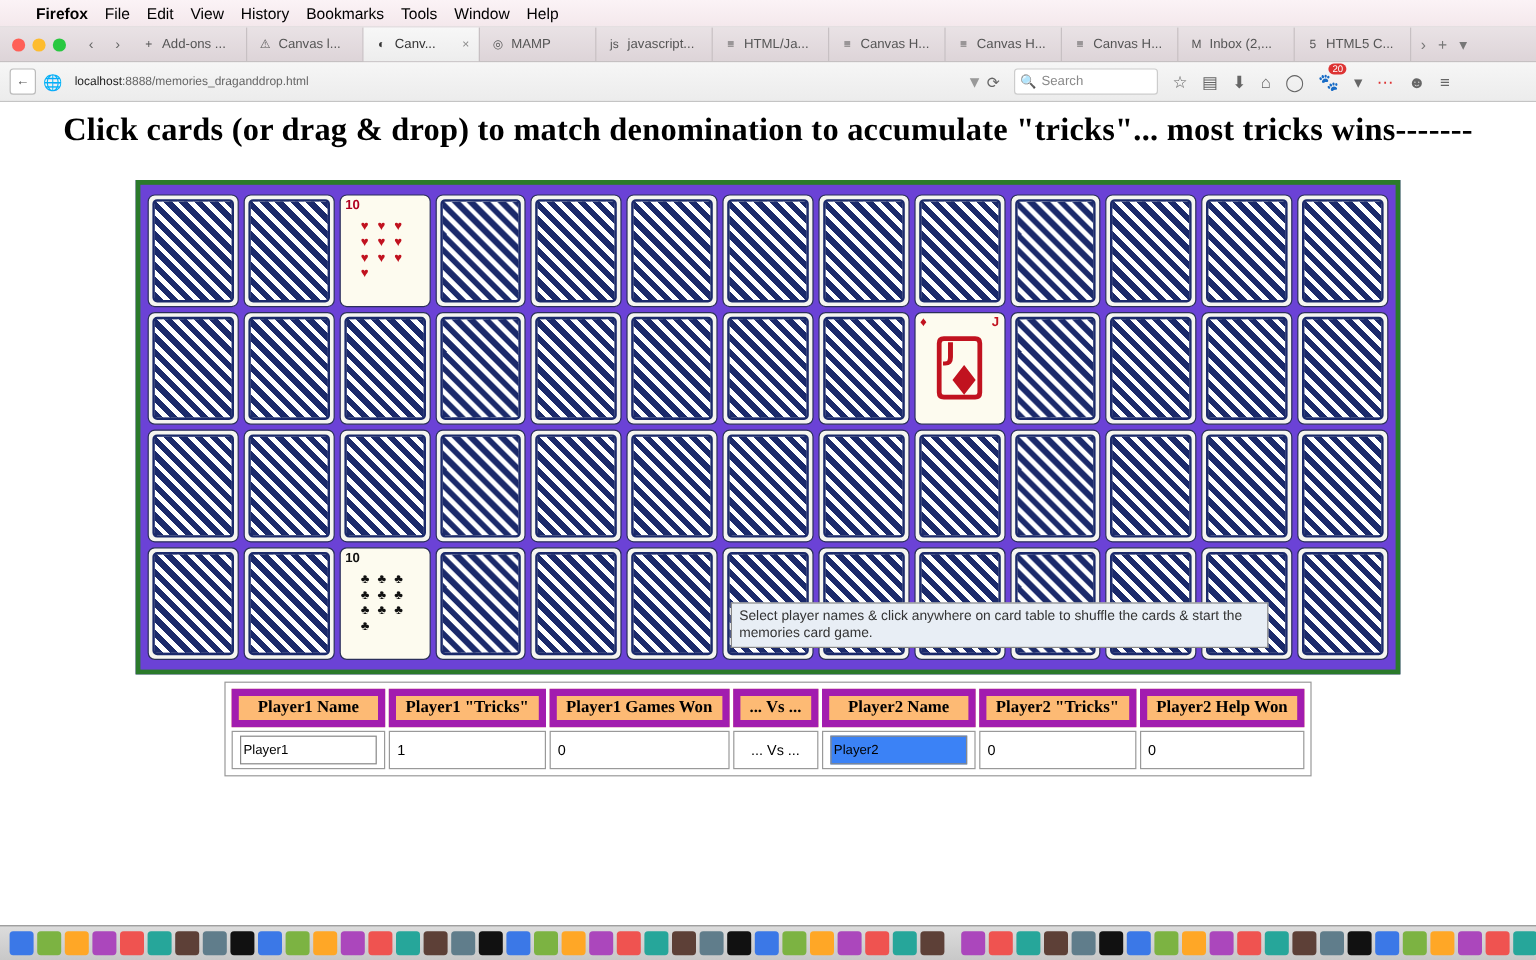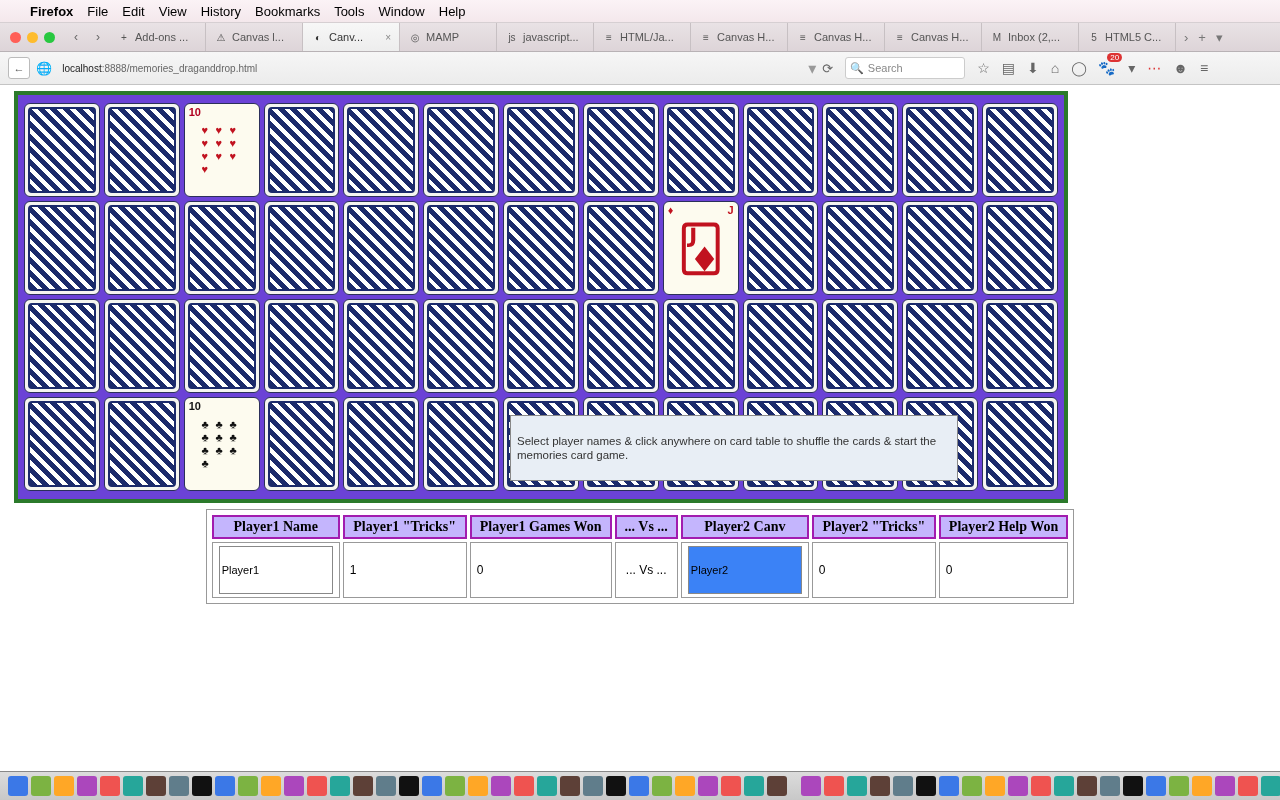--- a/index.html
+++ b/index.html
@@ -24,40 +24,40 @@
 .urlbar .globe{font-size:13px;color:#888}
 .urlbar .addr{flex:0 0 740px;font-size:10px;color:#666;padding-left:4px}
 .urlbar .addr .host{color:#222}
 .urlbar .reload{color:#666;font-size:13px;margin-right:6px}
 .urlbar .search{width:110px;height:20px;background:#fff;border:1px solid #ccc;border-radius:3px;display:flex;align-items:center;padding:0 4px;font-size:11px;color:#888;gap:4px}
 .urlbar .ticon{color:#666;font-size:14px;margin-left:6px}
 .urlbar .badge{position:relative}
 .urlbar .badge .n{position:absolute;top:-7px;right:-6px;background:#d33;color:#fff;font-size:8px;border-radius:6px;padding:0 3px}
 .page{padding:6px 14px 0 14px}
 .heading{font-family:Georgia,"Times New Roman",serif;font-weight:700;font-size:27px;letter-spacing:.2px;text-align:center;margin:2px 0 26px 0}
-.board-wrap{display:flex;justify-content:flex-start}
+.board-wrap{display:flex;justify-content:center}
 .board{width:1034px;background:#6b42d6;border:4px solid #2b7a2b;padding:8px 6px;display:grid;grid-template-columns:repeat(13,1fr);grid-auto-rows:94px;gap:4px;position:relative}
 .card{border-radius:6px;border:1px solid #2b2f5a;background:#f5f5f0;position:relative;overflow:hidden}
 .card.face{background:#fdfbef;display:flex;flex-direction:column;align-items:center;justify-content:center;color:#b00020;font-weight:700}
 .card.face .rank{position:absolute;top:2px;left:4px;font-size:11px}
 .card.face .rank2{position:absolute;top:2px;right:4px;font-size:11px}
 .card.face.heart .pip{color:#c1121f;font-size:11px;line-height:11px}
 .card.face.heart .pips{display:grid;grid-template-columns:repeat(3,12px);gap:2px}
 .card.face.club .pip{color:#111;font-size:11px;line-height:11px}
 .card.face.club .pips{display:grid;grid-template-columns:repeat(3,12px);gap:2px}
 .card.face.jack{color:#c1121f}
 .card.face.jack .rank2{color:#c1121f}
 .card.face.jack .art{width:100%;height:100%;display:flex;align-items:center;justify-content:center;font-size:44px}
 .card .back{position:absolute;inset:3px;border:2px solid #1b2a6b;border-radius:4px;background:repeating-linear-gradient(45deg,#1b2a6b 0 5px,#fff 5px 9px),repeating-linear-gradient(-45deg,#1b2a6b 0 5px,transparent 5px 9px)}
-.tooltip{position:absolute;right:106px;bottom:18px;width:434px;background:#e8eef5;border:1px solid #888;font-size:11.5px;color:#333;padding:18px 6px;line-height:14px}
+.tooltip{position:absolute;right:106px;bottom:18px;width:434px;background:#e8eef5;border:1px solid #888;font-size:11.5px;color:#333;padding:4px 6px;line-height:14px}
 .scorewrap{display:flex;justify-content:center;margin-top:6px}
 .scoretab{border-collapse:separate;border-spacing:3px;border:1px solid #999;background:#fff;padding:2px}
-.scoretab th{background:#c4b5fd;border:2px solid #a21caf;font-family:Georgia,serif;font-weight:700;font-size:14px;padding:2px 8px}
+.scoretab th{background:#fdba74;border:6px solid #a21caf;font-family:Georgia,serif;font-weight:700;font-size:14px;padding:2px 8px}
 .scoretab td{border:1px solid #999;font-size:12px;padding:3px 6px;min-width:110px}
-.scoretab td input{width:108px;font-size:11px;border:1px solid #888;padding:17px 2px}
+.scoretab td input{width:108px;font-size:11px;border:1px solid #888;padding:5px 2px}
 .scoretab td input.hl{background:#3b82f6}
 .scoretab .vs{min-width:40px;text-align:center}
 .dock{position:absolute;bottom:0;left:0;right:0;height:28px;background:linear-gradient(#dcdcdc,#c8c8c8);border-top:1px solid #888;display:flex;align-items:center;padding:0 8px;gap:3px}
 .dock .di{width:20px;height:20px;border-radius:3px;background:#bbb;flex:0 0 auto}
 .dock .sep{width:1px;height:22px;background:#888;margin:0 4px}
 .dock .di.c1{background:#3b78e7}.dock .di.c2{background:#7cb342}
 .dock .di.c3{background:#ffa726}.dock .di.c4{background:#ab47bc}
 .dock .di.c5{background:#ef5350}.dock .di.c6{background:#26a69a}
 .dock .di.c7{background:#5d4037}.dock .di.c8{background:#607d8b}
 .dock .di.c9{background:#111}
@@ -159,20 +159,21 @@
   <span class="ticon">⌂</span>
   <span class="ticon">◯</span>
   <span class="ticon badge">🐾<span class="n">20</span></span>
   <span class="ticon">▾</span>
   <span class="ticon" style="color:#d33">⋯</span>
   <span class="ticon">☻</span>
   <span class="ticon">≡</span>
 </div>
 
 <div class="page">
+  <div class="heading">Click cards (or drag &amp; drop) to match denomination to accumulate "tricks"... most tricks wins-------</div>
   <div class="board-wrap">
     <div class="board" id="board">
 
     <div class="card">
           <div class="back"></div>
         </div>
         <div class="card">
           <div class="back"></div>
         </div>
         <div class="card face heart">
@@ -355,21 +356,21 @@
       </div>
   </div>
   <div class="scorewrap">
     <table class="scoretab">
       <tbody>
           <tr>
         <th>Player1 Name</th>
         <th>Player1 "Tricks"</th>
         <th>Player1 Games Won</th>
         <th class="vs">... Vs ...</th>
-        <th>Player2 Canv</th>
+        <th>Player2 Name</th>
         <th>Player2 "Tricks"</th>
         <th>Player2 Help Won</th>
       </tr>
       <tr>
         <td><input value="Player1" style=""></td>
         <td>1</td>
         <td>0</td>
         <td class="vs">... Vs ...</td>
         <td><input class="hl" value="Player2" style=""></td>
         <td>0</td>

